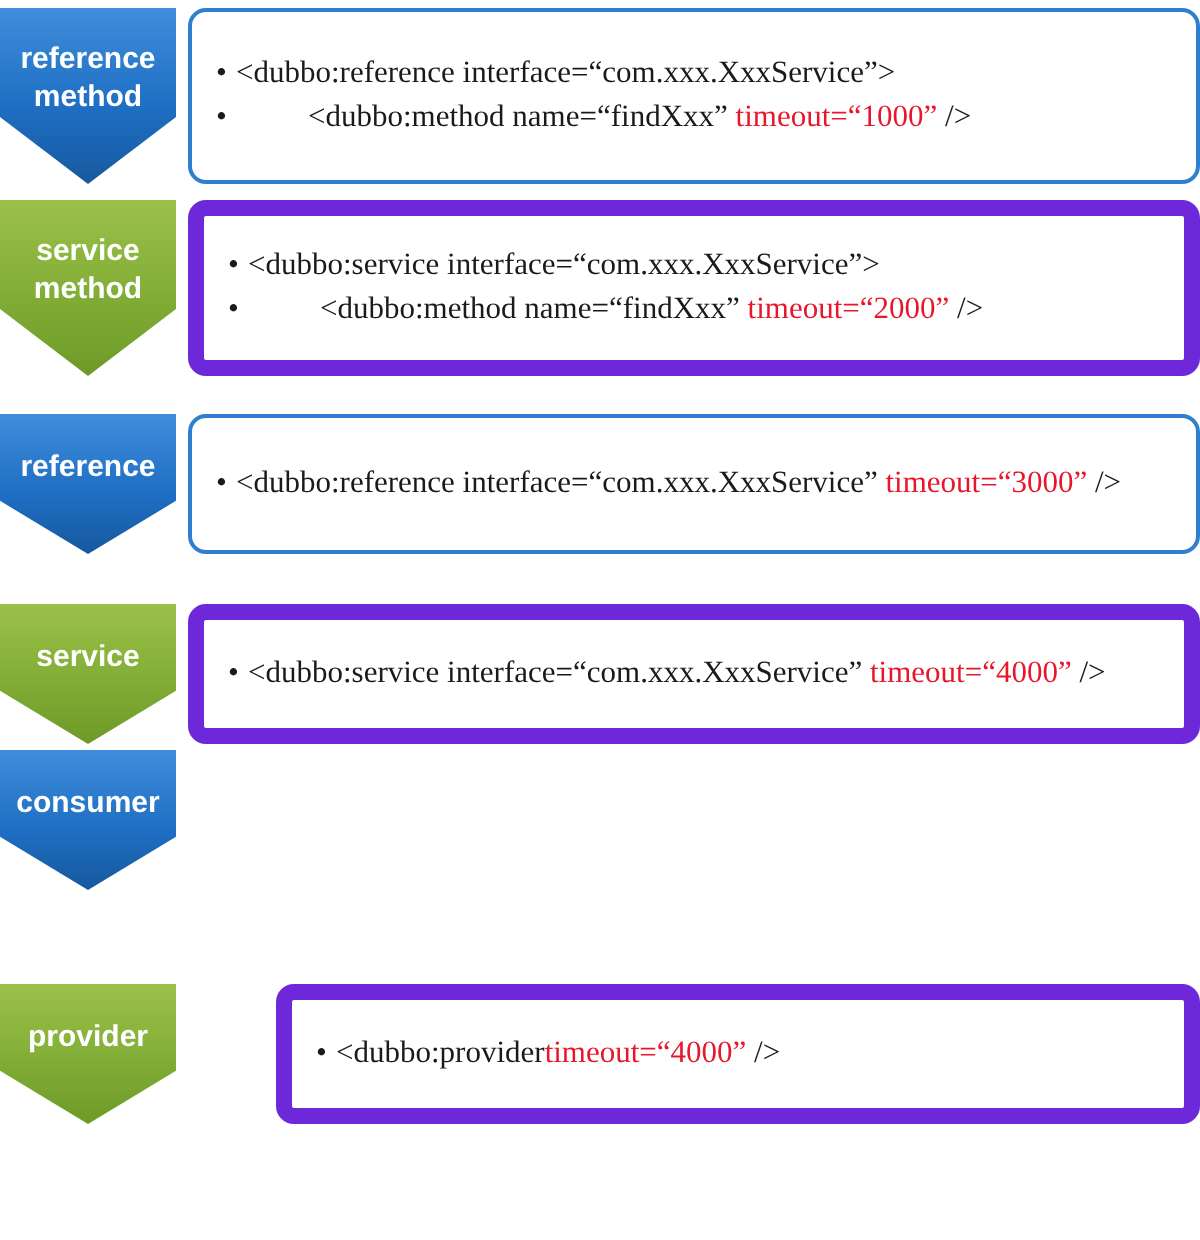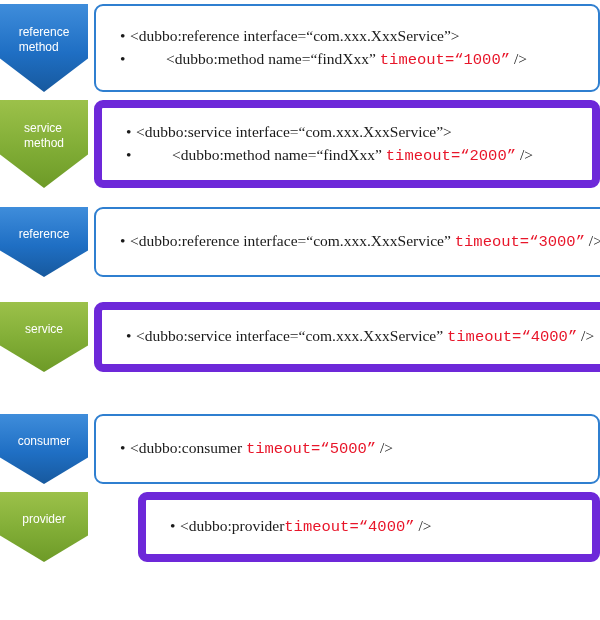--- a/index.html
+++ b/index.html
@@ -26,23 +26,24 @@
     align-items: stretch;
   }
   
   .chevron {
     position: relative;
     width: 88px;
     flex: 0 0 88px;
     display: flex;
     align-items: center;
     justify-content: center;
+    text-align: center;
     color: #ffffff;
-    font-size: 12px;
-    font-weight: normal;
+    font-size: 15px;
+    font-weight: bold;
     line-height: 1.25;
     clip-path: polygon(0 0, 100% 0, 100% 62%, 50% 100%, 0 62%);
     -webkit-clip-path: polygon(0 0, 100% 0, 100% 62%, 50% 100%, 0 62%);
     padding-bottom: 16px;
     box-sizing: border-box;
   }
   .chevron.blue {
     background: linear-gradient(180deg, #3f8ddb 0%, #1f6fc4 55%, #17599e 100%);
   }
   .chevron.green {
@@ -51,21 +52,21 @@
   .chevron-label {
     display: block;
     padding: 0 4px;
   }
   .panel {
     flex: 1 1 auto;
     margin-left: 6px;
     background: #ffffff;
     border-radius: 9px;
     box-sizing: border-box;
-    padding: 8px 10px 8px 24px;
+    padding: 8px 10px 8px 12px;
     display: flex;
     flex-direction: column;
     justify-content: center;
   }
   .panel.blue {
     border: 2px solid #2f7fd0;
   }
   .panel.green {
     border: 8px solid #6d28d9;
   }
@@ -79,21 +80,20 @@
   .bullet {
     display: inline-block;
     width: 10px;
   }
   .indent {
     display: inline-block;
     width: 36px;
   }
   .hl {
     color: #e8162a;
-    font-family: Liberation Mono, monospace;
   }
 </style>
 </head>
 <body>
 
 <div class="diagram" id="diagram">
     <div class="row" style="top: 4px; height: 88px;">
       <div class="chevron blue">
         <span>
           <span class="chevron-label">reference</span>
@@ -130,28 +130,25 @@
     <div class="row" style="top: 302px; height: 70px;">
       <div class="chevron green">
         <span>
           <span class="chevron-label">service</span>
         </span>
       </div>
       <div class="panel green">
         <div class="code-line"><span class="bullet">•</span><span>&lt;dubbo:service interface=“com.xxx.XxxService” </span><span class="hl">timeout=“4000”</span><span> /&gt;</span></div>
       </div>
     </div>
-    <div class="row" style="top: 414px; height: 70px;">
+    <div class="row" style="top: 375px; height: 70px;">
       <div class="chevron blue">
         <span>
           <span class="chevron-label">consumer</span>
         </span>
-      </div>
-      <div class="panel blue">
-        <div class="code-line"><span class="bullet">•</span><span>&lt;dubbo:consumer </span><span class="hl">timeout=“5000”</span><span> /&gt;</span></div>
       </div>
     </div>
     <div class="row" style="top: 492px; height: 70px; gap: 44px;">
       <div class="chevron green">
         <span>
           <span class="chevron-label">provider</span>
         </span>
       </div>
       <div class="panel green">
         <div class="code-line"><span class="bullet">•</span><span>&lt;dubbo:provider</span><span class="hl">timeout=“4000”</span><span> /&gt;</span></div>

